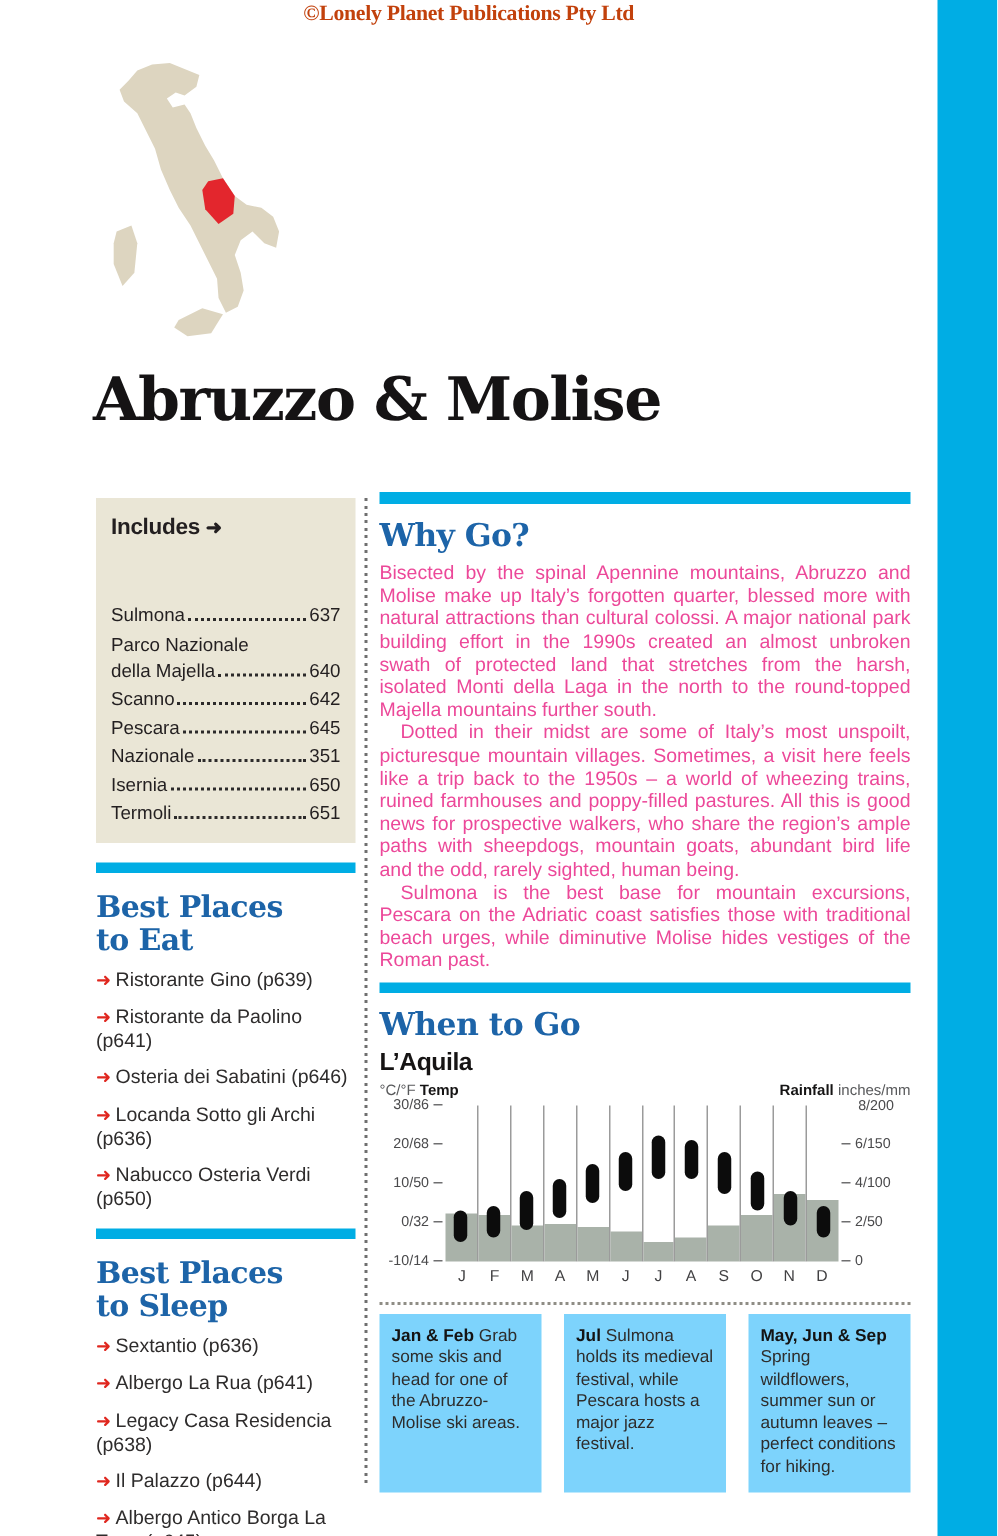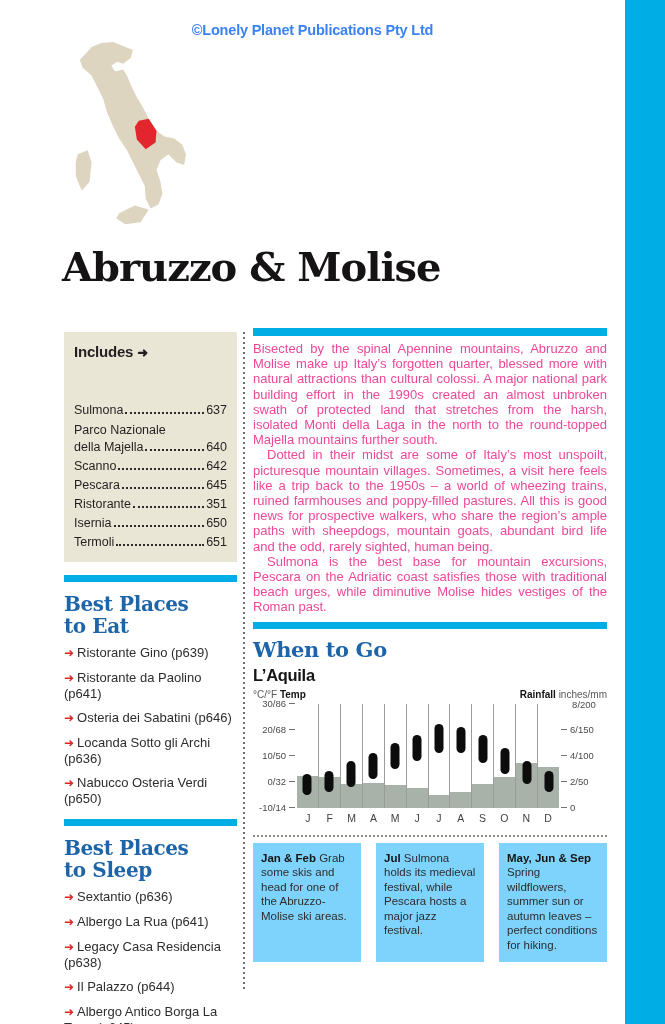--- a/index.html
+++ b/index.html
@@ -5,22 +5,22 @@
   * { margin:0; padding:0; box-sizing:border-box; }
   html,body { background:#ffffff; }
   .page {
     position:relative; width:665px; height:1024px; background:#fff;
     font-family:"Liberation Sans", sans-serif; color:#231f20; overflow:hidden;
   }
   
   .stripe { position:absolute; right:0; top:0; width:40px; height:1024px; background:#00ade4; }
 
   .copyright {
-    position:absolute; top:22px; left:0; width:625px; text-align:center;
-    color:#3b82f6; font-weight:bold; font-size:14.5px; letter-spacing:-0.2px;
+    position:absolute; top:1px; left:0; width:625px; text-align:center;
+    color:#c2410c; font-weight:bold; font-size:14.5px; letter-spacing:-0.2px;font-family:Liberation Serif, serif;
   }
 
   .italy { position:absolute; left:62px; top:40px; width:128px; height:202px; }
 
   .title {
     position:absolute; left:62px; top:243px; width:560px;
     font-family:"DejaVu Serif", serif; font-weight:bold;
     font-size:40px; letter-spacing:-1px; color:#151314; line-height:48px;
   }
 
@@ -132,21 +132,21 @@
           </li>
           <li>
             <div class="inc-row">
               <span>Pescara</span>
               <span class="leader"></span>
               <span class="inc-page">645</span>
             </div>
           </li>
           <li>
             <div class="inc-row">
-              <span>Ristorante</span>
+              <span>Nazionale</span>
               <span class="leader"></span>
               <span class="inc-page">351</span>
             </div>
           </li>
           <li>
             <div class="inc-row">
               <span>Isernia</span>
               <span class="leader"></span>
               <span class="inc-page">650</span>
             </div>
@@ -183,20 +183,21 @@
         <li><span class="red-arrow">➜</span><span>Sextantio (p636)</span></li>
         <li><span class="red-arrow">➜</span><span>Albergo La Rua (p641)</span></li>
         <li><span class="red-arrow">➜</span><span>Legacy Casa Residencia (p638)</span></li>
         <li><span class="red-arrow">➜</span><span>Il Palazzo (p644)</span></li>
         <li><span class="red-arrow">➜</span><span>Albergo Antico Borga La Torre (p645)</span></li>
       </ul>
   </aside>
 
   <main class="right">
     <div class="cyanbar full"></div>
+    <h2 class="sec-title big">Why Go?</h2>
     <div class="body-copy" id="whygo-paras">
         <p>Bisected by the spinal Apennine mountains, Abruzzo and Molise make up Italy’s forgotten quarter, blessed more with natural attractions than cultural colossi. A major national park building effort in the 1990s created an almost unbroken swath of protected land that stretches from the harsh, isolated Monti della Laga in the north to the round-topped Majella mountains further south.</p>
         <p>Dotted in their midst are some of Italy’s most unspoilt, picturesque mountain villages. Sometimes, a visit here feels like a trip back to the 1950s – a world of wheezing trains, ruined farmhouses and poppy-filled pastures. All this is good news for prospective walkers, who share the region’s ample paths with sheepdogs, mountain goats, abundant bird life and the odd, rarely sighted, human being.</p>
         <p>Sulmona is the best base for mountain excursions, Pescara on the Adriatic coast satisfies those with traditional beach urges, while diminutive Molise hides vestiges of the Roman past.</p>
       </div>
 
     <div class="cyanbar full second"></div>
     <h2 class="sec-title big">When to Go</h2>
     <div class="city">L’Aquila</div>
 

